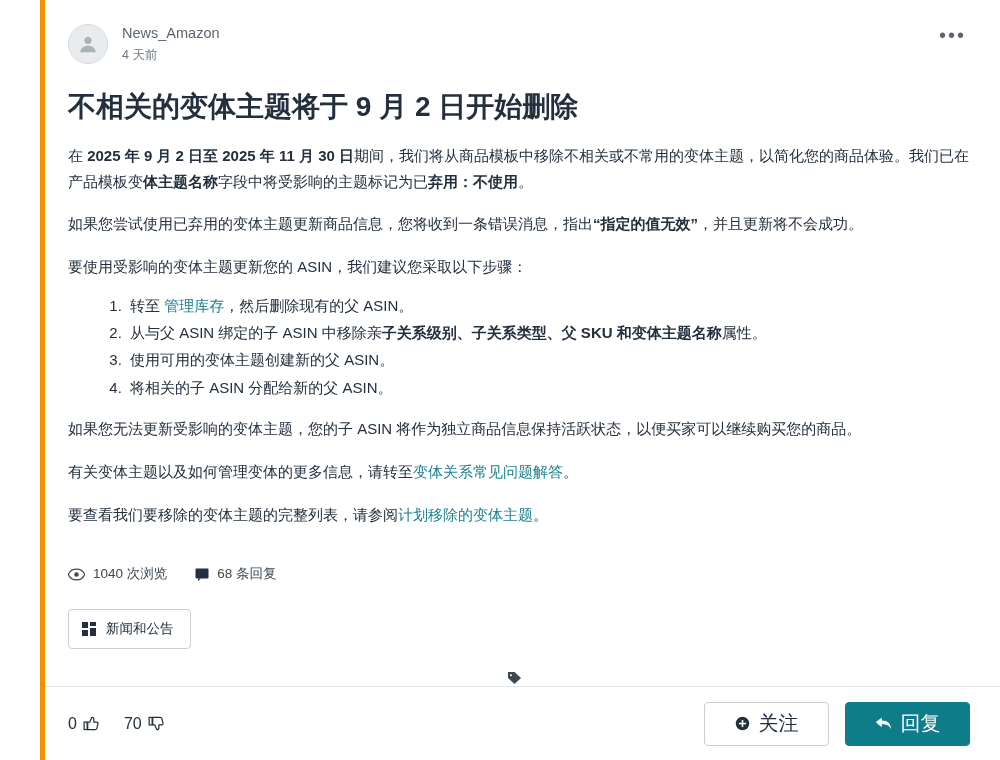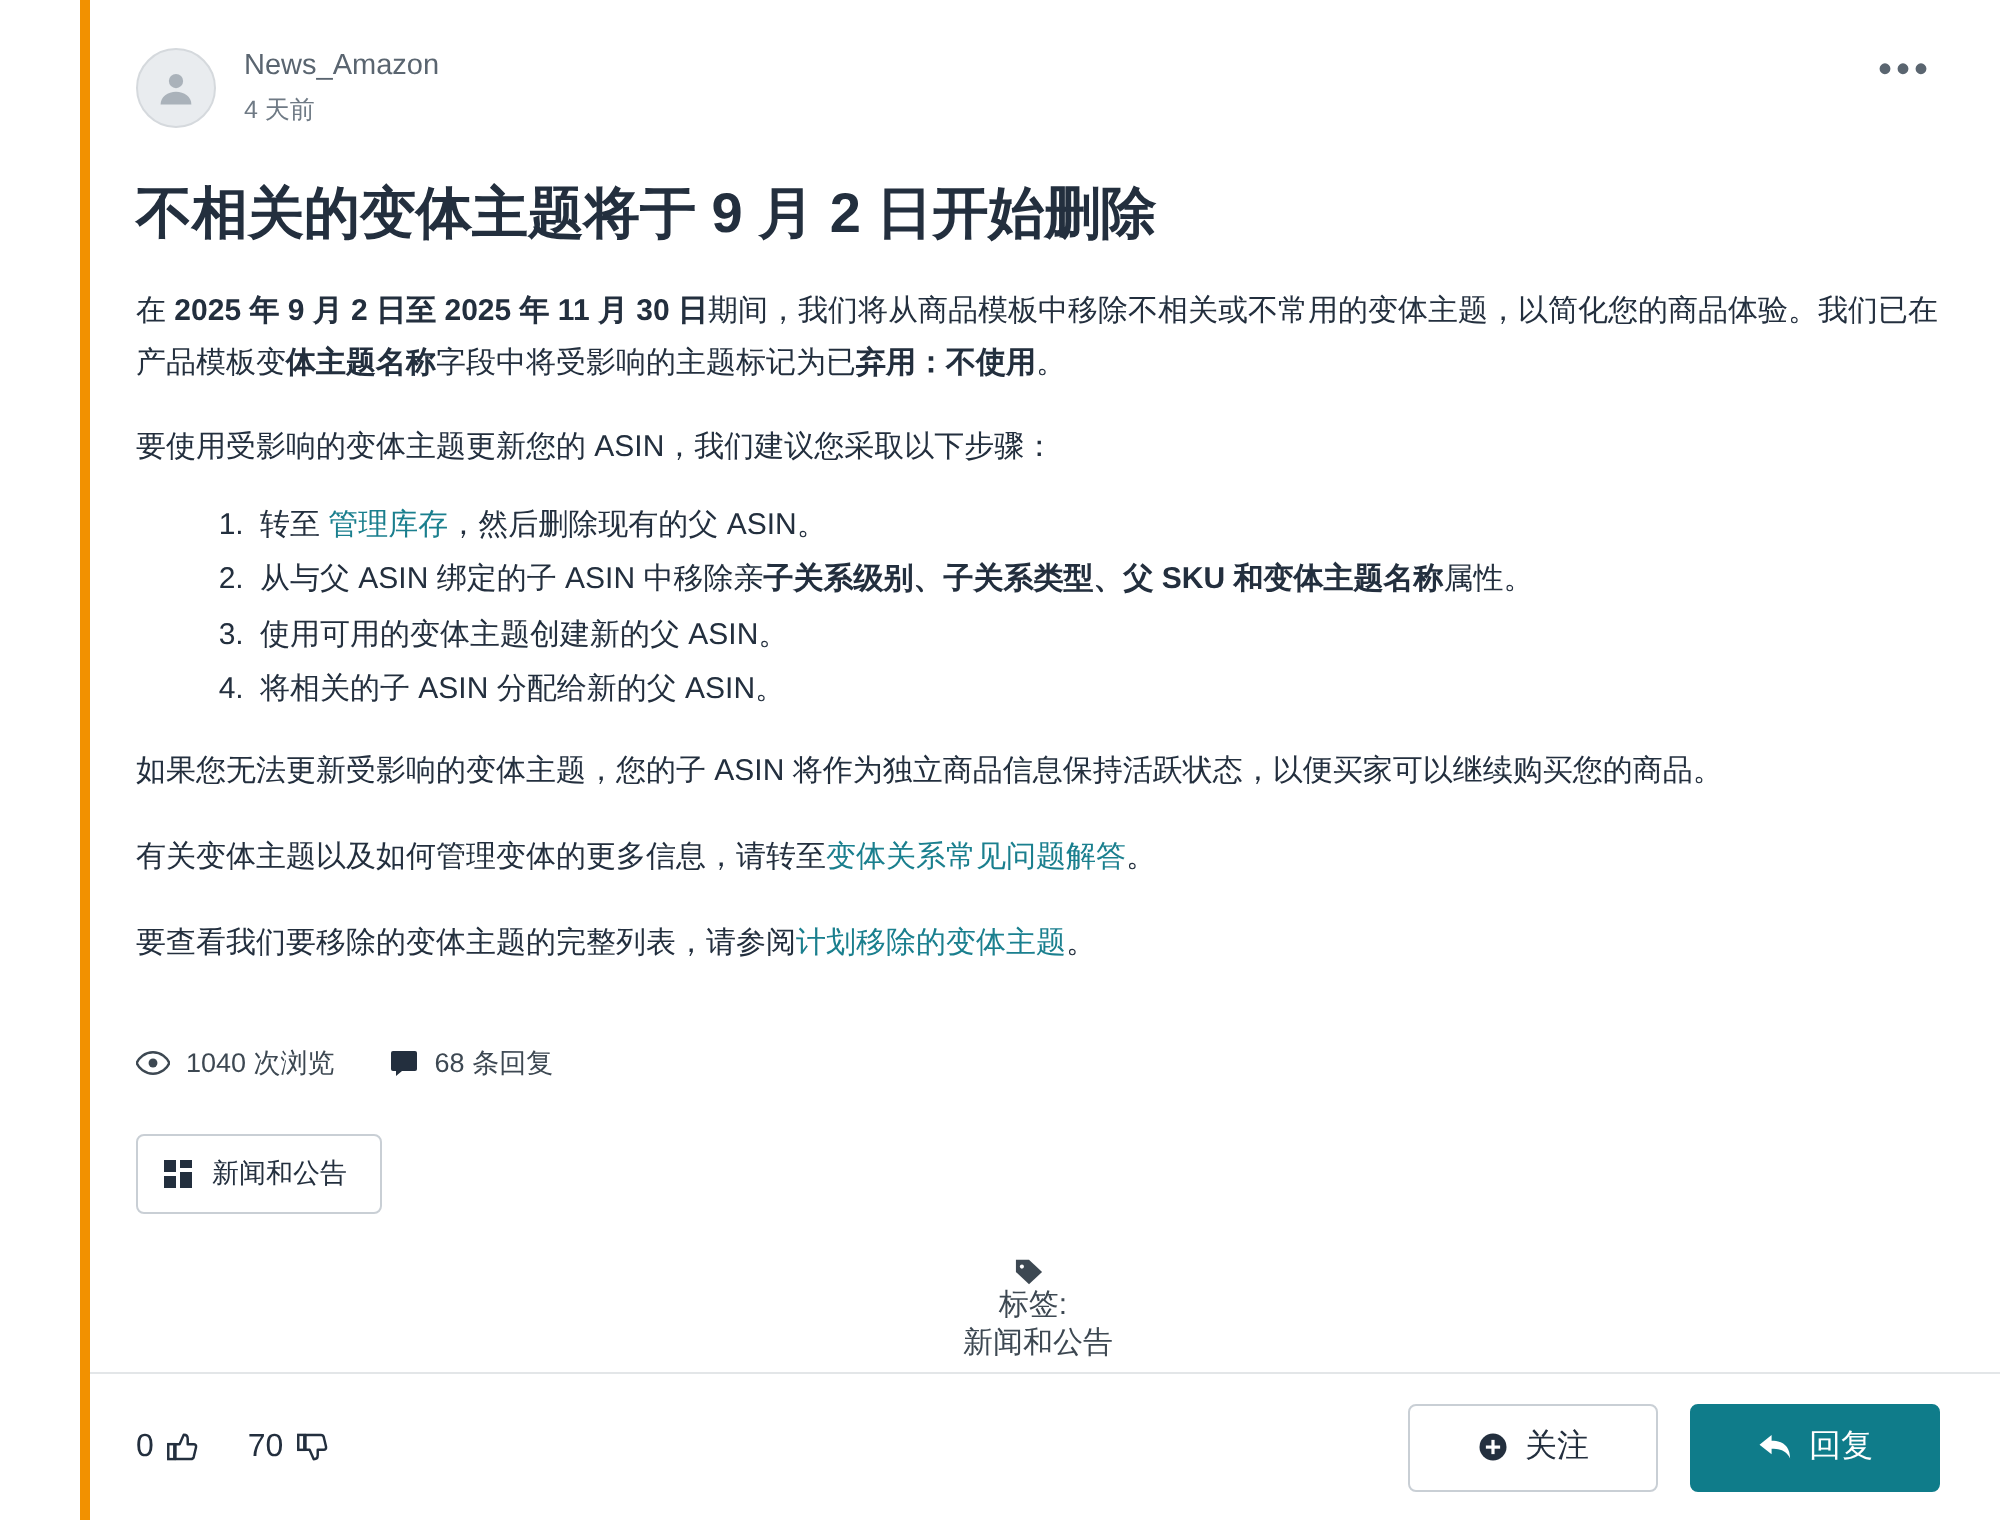--- a/index.html
+++ b/index.html
@@ -196,21 +196,21 @@
     cursor: pointer;
     display: flex;
     align-items: center;
   }
   .vote-gap { width: 22px; }
   .footer-spacer { flex: 1; }
   .btn {
     display: inline-flex;
     align-items: center;
     justify-content: center;
-    font-size: 16px;
+    font-size: 20px;
     border-radius: 4px;
     cursor: pointer;
     height: 44px;
     box-sizing: border-box;
   }
   .btn-follow {
     width: 125px;
     border: 1px solid #c9cfd5;
     background: #fff;
     color: #232f3e;
@@ -247,20 +247,21 @@
           <div class="author-name">News_Amazon</div>
           <div class="post-time">4 天前</div>
         </div>
         <div class="more-btn">•••</div>
       </div>
 
       <h1 class="post-title">不相关的变体主题将于 9 月 2 日开始删除</h1>
 
       <p class="para"><span>在 </span><b>2025 年 9 月 2 日至 2025 年 11 月 30 日</b><span>期间，我们将从商品模板中移除不相关或不常用的变体主题，以简化您的商品体验。我们已在产品模板变</span><b>体主题名称</b><span>字段中将受影响的主题标记为已</span><b>弃用：不使用</b><span>。</span></p>
 
+      <p class="para"><span>如果您尝试使用已弃用的变体主题更新商品信息，您将收到一条错误消息，指出</span><b>“指定的值无效”</b><span>，并且更新将不会成功。</span></p>
 
       <p class="para">要使用受影响的变体主题更新您的 ASIN，我们建议您采取以下步骤：</p>
 
       <ol class="steps">
         <li><span>转至 </span><a class="link" href="#">管理库存</a><span>，然后删除现有的父 ASIN。</span></li>
         <li><span>从与父 ASIN 绑定的子 ASIN 中移除亲</span><b>子关系级别、子关系类型、父 SKU 和变体主题名称</b><span>属性。</span></li>
         <li><span>使用可用的变体主题创建新的父 ASIN。</span></li>
         <li><span>将相关的子 ASIN 分配给新的父 ASIN。</span></li>
       </ol>
 

